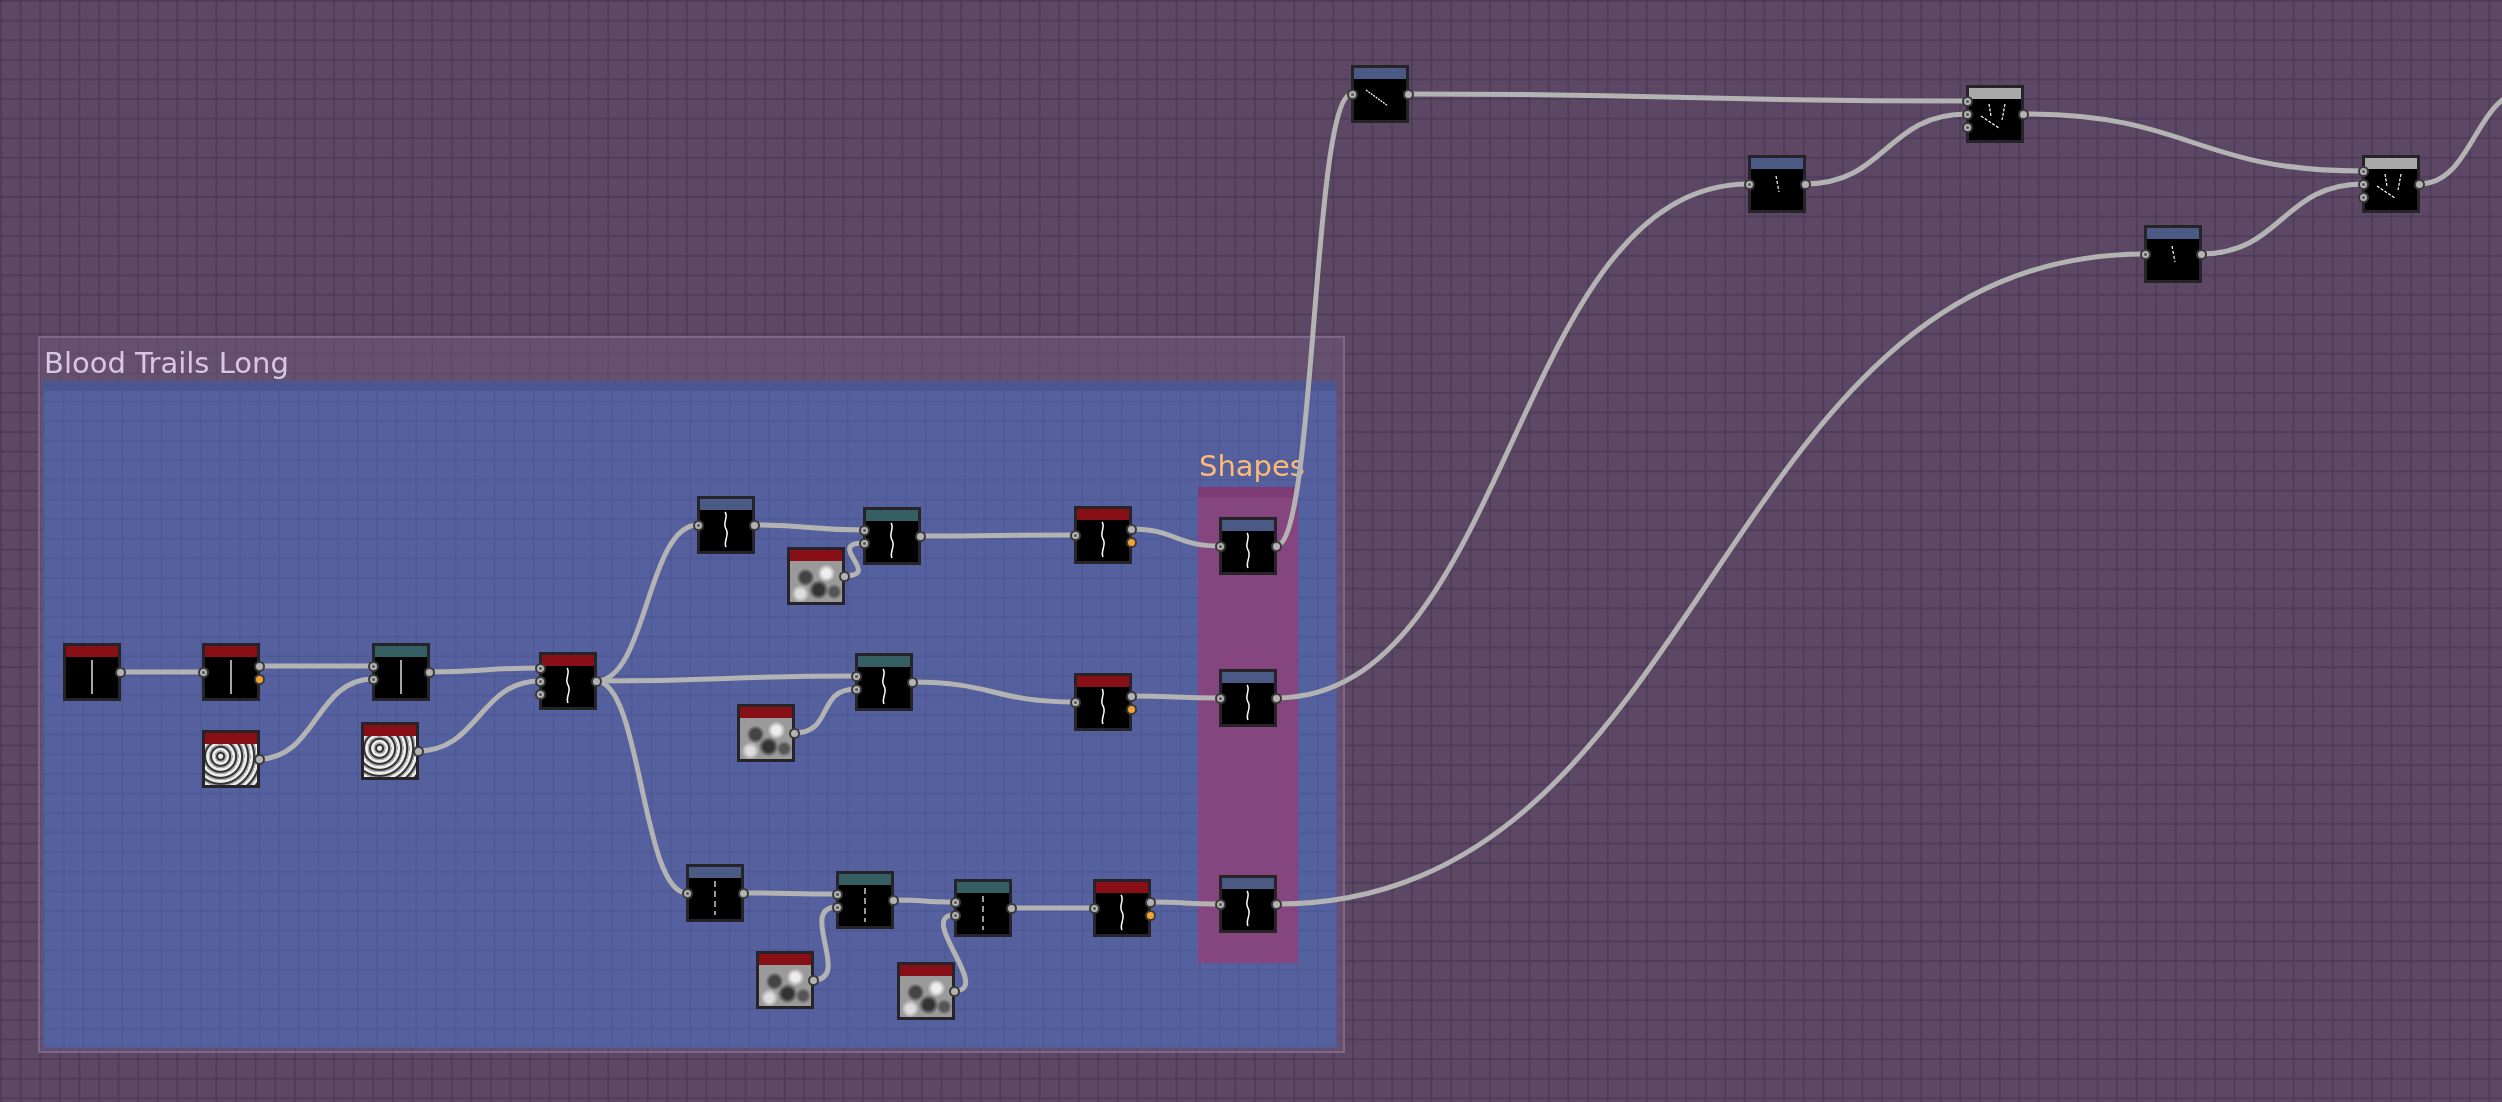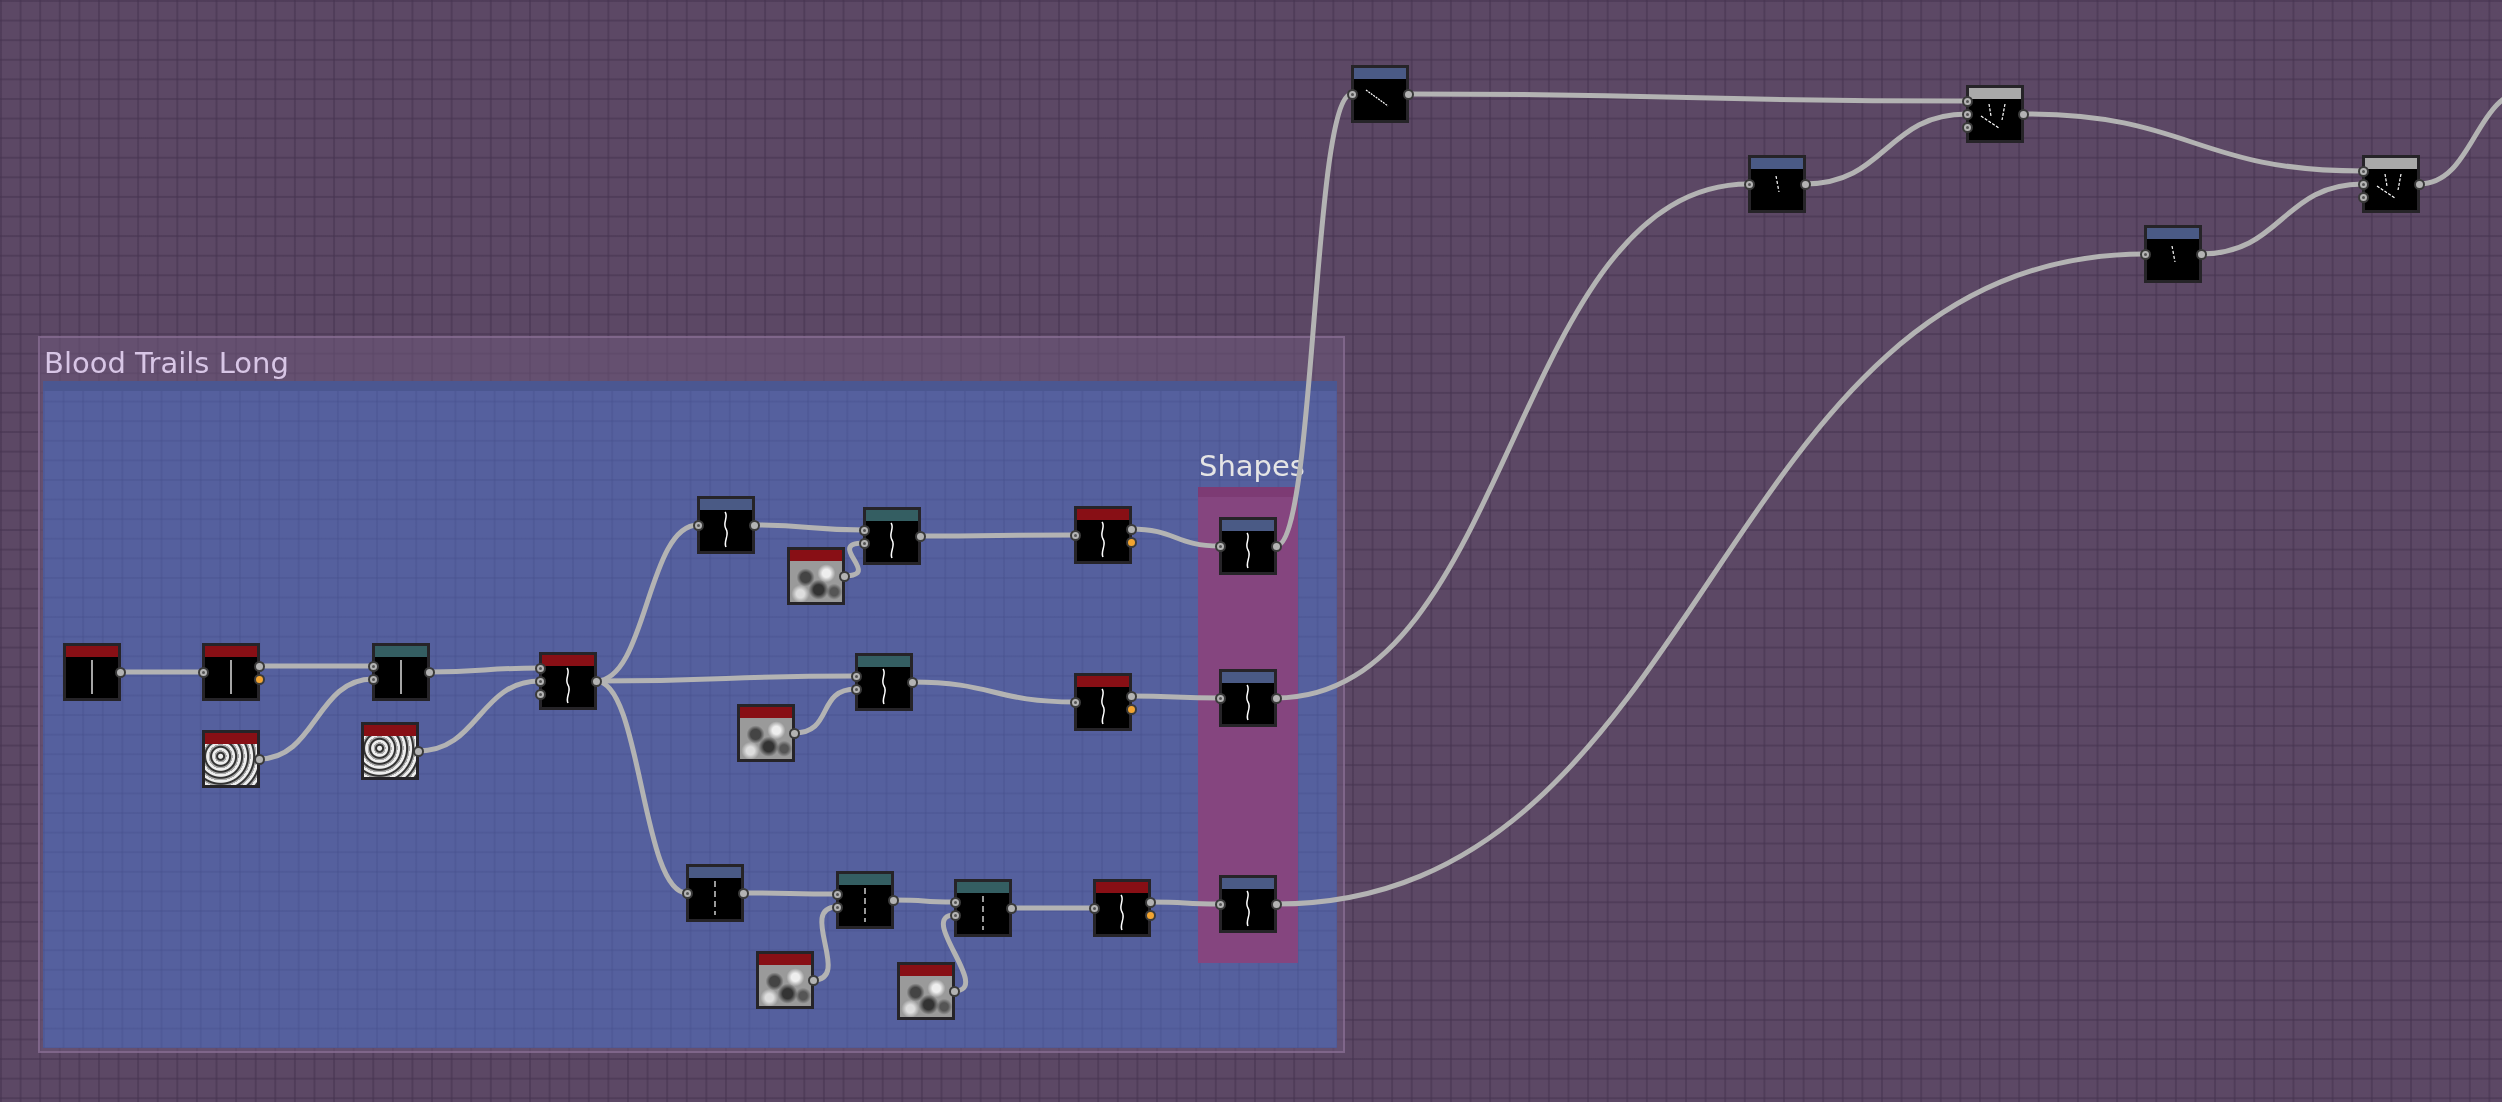--- a/index.html
+++ b/index.html
@@ -37,21 +37,21 @@
   }
   .shapes-frame {
     position: absolute; left: 1198px; top: 487px; width: 100px; height: 476px;
     background: #85457f;
   }
   .shapes-frame::before {
     content: ""; position: absolute; left: 0; top: 0; right: 0; height: 10px;
     background: #7d3b74;
   }
   .shapes-title {
-    position: absolute; left: 1199px; top: 447px; color: #e5e5e5;
+    position: absolute; left: 1199px; top: 447px; color: #fdba74;
     font-size: 29px; line-height: 38px; white-space: nowrap;
   }
   svg.links { position: absolute; left: 0; top: 0; width: 2502px; height: 1102px; pointer-events: none; }
   .node {
     position: absolute; width: 58px; height: 58px; background: #000;
     border: 3px solid #262428; box-sizing: border-box;
   }
   .node .hdr { position: absolute; left: 0; top: 0; right: 0; height: 11px; }
   .node.red .hdr { background: #880f15; }
   .node.teal .hdr { background: #345e62; }

